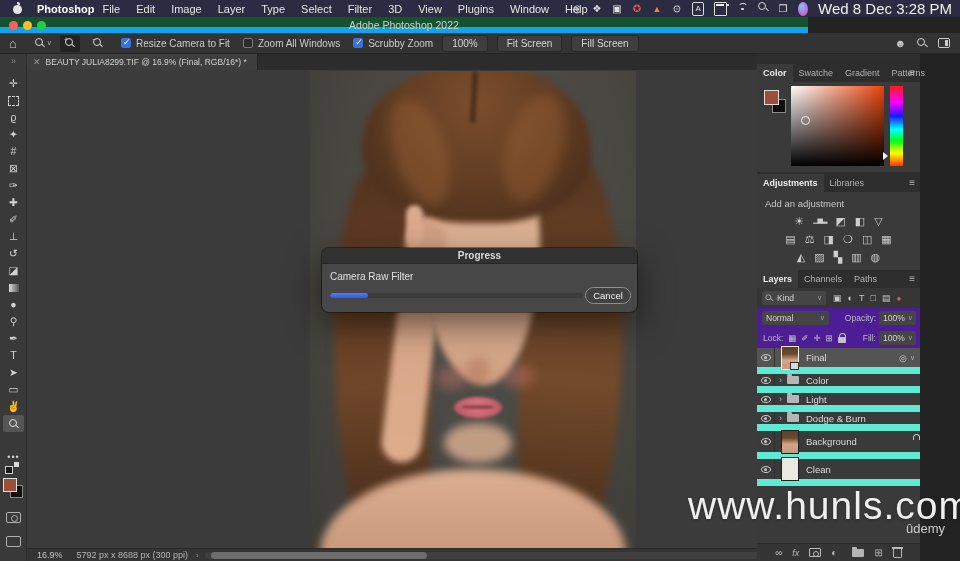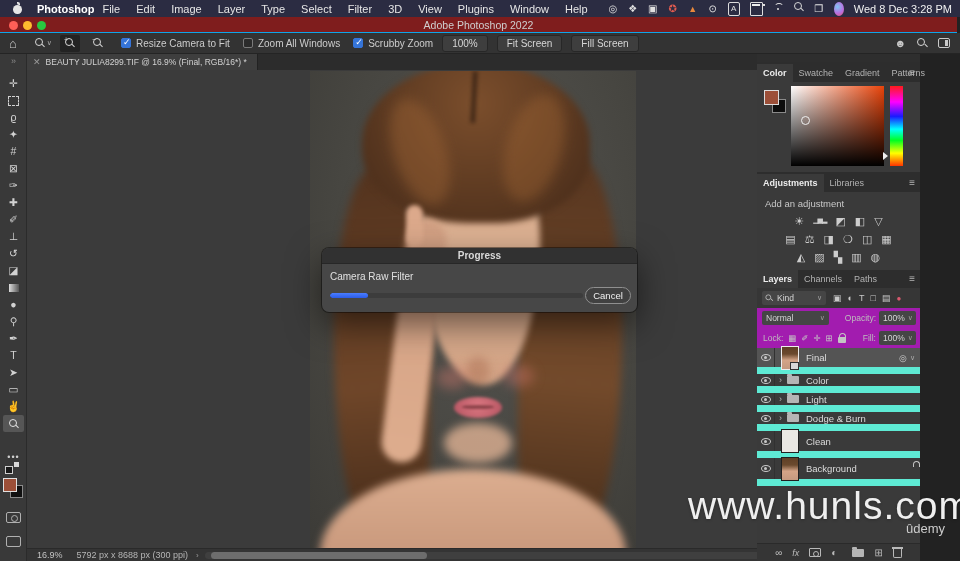--- a/index.html
+++ b/index.html
@@ -23,24 +23,24 @@
   .ic-battery { position:relative; width:13px; height:6px; border:1px solid #ddd; border-radius:1px; }
   .ic-battery::before { content:""; position:absolute; left:1px; top:1px; width:8px; height:2px; background:#eee; }
   .ic-battery::after { content:""; position:absolute; right:-3px; top:1px; width:2px; height:2px; background:#ddd; }
   .ic-wifi { position:relative; width:11px; height:9px; }
   .ic-wifi::before { content:""; position:absolute; left:1px; top:1px; width:8px; height:8px; border:1.5px solid #e0e0e0; border-color:#e0e0e0 transparent transparent transparent; border-radius:50%; }
   .ic-wifi::after { content:""; position:absolute; left:4px; top:6px; width:2.5px; height:2.5px; background:#e0e0e0; border-radius:50%; }
   .cssmag { position:relative; width:10px; height:10px; display:inline-block; }
   .cssmag::before { content:""; position:absolute; left:0; top:0; width:6px; height:6px; border:1.4px solid #d6d6d6; border-radius:50%; }
   .cssmag::after { content:""; position:absolute; left:6.5px; top:7px; width:4px; height:1.4px; background:#d6d6d6; transform:rotate(45deg); }
   .ic-siri { width:10px; height:10px; border-radius:50%; background:radial-gradient(circle at 35% 35%, #7ec7f2, #b96fe0 55%, #e05c76); }
-  #mb-clock { font-size:11px; color:#f0f0f0; white-space:nowrap; }
-
-  
-  #titlebar { position:absolute; left:0; top:17px; width:957px; height:16px; background:#7f1d1d; border-bottom:1px solid #0ea5e9; z-index:55; }
+  #mb-clock { font-size:15px; color:#f0f0f0; white-space:nowrap; }
+
+  
+  #titlebar { position:absolute; left:0; top:17px; width:808px; height:16px; background:#14532d; border-bottom:6px solid #0ea5e9; z-index:55; }
   .tl { position:absolute; top:4px; width:9px; height:9px; border-radius:50%; }
   #tl-close { left:9px; background:#ff5f57; } #tl-min { left:23px; background:#febc2e; } #tl-zoom { left:37px; background:#28c840; }
   #win-title { position:absolute; left:0; right:0; top:2px; text-align:center; font-size:10.5px; color:#cfcfcf; }
 
   
   #optionsbar { position:absolute; left:0; top:33px; width:960px; height:21px; background:#333333; border-bottom:1px solid #242424;
                 display:flex; align-items:center; color:#cccccc; font-size:10px; z-index:55; }
   .ob-home { margin-left:9px; font-size:13px; color:#c9c9c9; line-height:1; }
   .ob-magdd { margin-left:18px; display:flex; align-items:center; gap:2px; }
   .caret { font-size:7px; color:#aaa; }
@@ -139,21 +139,21 @@
   #huebar { position:absolute; left:133px; top:4px; width:13px; height:80px;
             background:linear-gradient(to bottom, #ff1a1a, #ff00ff 20%, #1a1aff 38%, #00ffff 54%, #00ff22 68%, #ffff00 84%, #ff3300 100%); }
   #huearrow { position:absolute; left:126px; top:70px; width:0; height:0; border-left:5px solid #f0f0f0; border-top:4px solid transparent; border-bottom:4px solid transparent; }
   #p-adj-h { top:118px; } #p-adj-b { position:absolute; left:0; top:138px; width:163px; height:78px; }
   #adj-label { position:absolute; left:8px; top:6px; font-size:9.5px; color:#c8c8c8; }
   .adjrow { position:absolute; left:0; width:163px; display:flex; justify-content:center; gap:9px; }
   #adjrow0 { top:24px; } #adjrow1 { top:42px; } #adjrow2 { top:60px; }
   .adjico { font-size:11px; color:#cdcdcd; line-height:1; }
   .adjico.small { font-size:7px; letter-spacing:-1px; }
   #p-lay-h { top:216px; height:18px; }
-  .lrow-ctl { position:absolute; left:0; width:163px; height:20px; display:flex; align-items:center; font-size:8.5px; color:#bdbdbd; background:#a21caf; }
+  .lrow-ctl { position:absolute; left:0; width:163px; height:20px; display:flex; align-items:center; font-size:8.5px; color:#bdbdbd; background:#4c1d95; }
   #p-lay-filter { top:234px; background:#363636; }
   .fld { background:#454545; border-radius:2px; height:14px; display:flex; align-items:center; padding:0 4px; gap:3px; color:#d6d6d6; }
   #kind-fld { margin-left:5px; width:64px; }
   #kind-fld .cssmag { transform:scale(.7); margin-left:-2px; }
   .fcarets { margin-left:auto; font-size:7px; color:#9e9e9e; }
   .filter-icons { display:flex; gap:6px; margin-left:7px; font-size:9px; color:#c9c9c9; align-items:center; }
   .filter-icons .red { color:#d9596e; font-size:8px; }
   #p-lay-blend { top:254px; }
   #blend-fld { margin-left:5px; width:84px; }
   #opacity-label { margin-left:16px; }
@@ -566,35 +566,35 @@
       <span class="lr-name">Light</span>
     </div>
     <div class="lr grow">
       <span class="lr-eye">
           <span class="eyeico"></span>
         </span>
       <span class="expander">›</span>
       <span class="folderico"></span>
       <span class="lr-name">Dodge &amp; Burn</span>
     </div>
-    <div class="lr" id="row-clean">
-      <span class="lr-eye">
-          <span class="eyeico"></span>
-        </span>
-      <span class="thumb"></span>
-      <span class="lr-name">Clean</span>
-    </div>
     <div class="lr" id="row-bg">
       <span class="lr-eye">
           <span class="eyeico"></span>
         </span>
       <span class="thumb"></span>
       <span class="lr-name">Background</span>
       <span class="rowright"><span class="lockico"></span></span>
     </div>
+    <div class="lr" id="row-clean">
+      <span class="lr-eye">
+          <span class="eyeico"></span>
+        </span>
+      <span class="thumb"></span>
+      <span class="lr-name">Clean</span>
+    </div>
   </div>
 
   <div id="p-lay-bottom">
 
   <span>∞</span>
       <span class="fxico">fx</span>
       <span class="maskico"></span>
       <span>◐</span>
       <span class="folderico"></span>
       <span>⊞</span>

